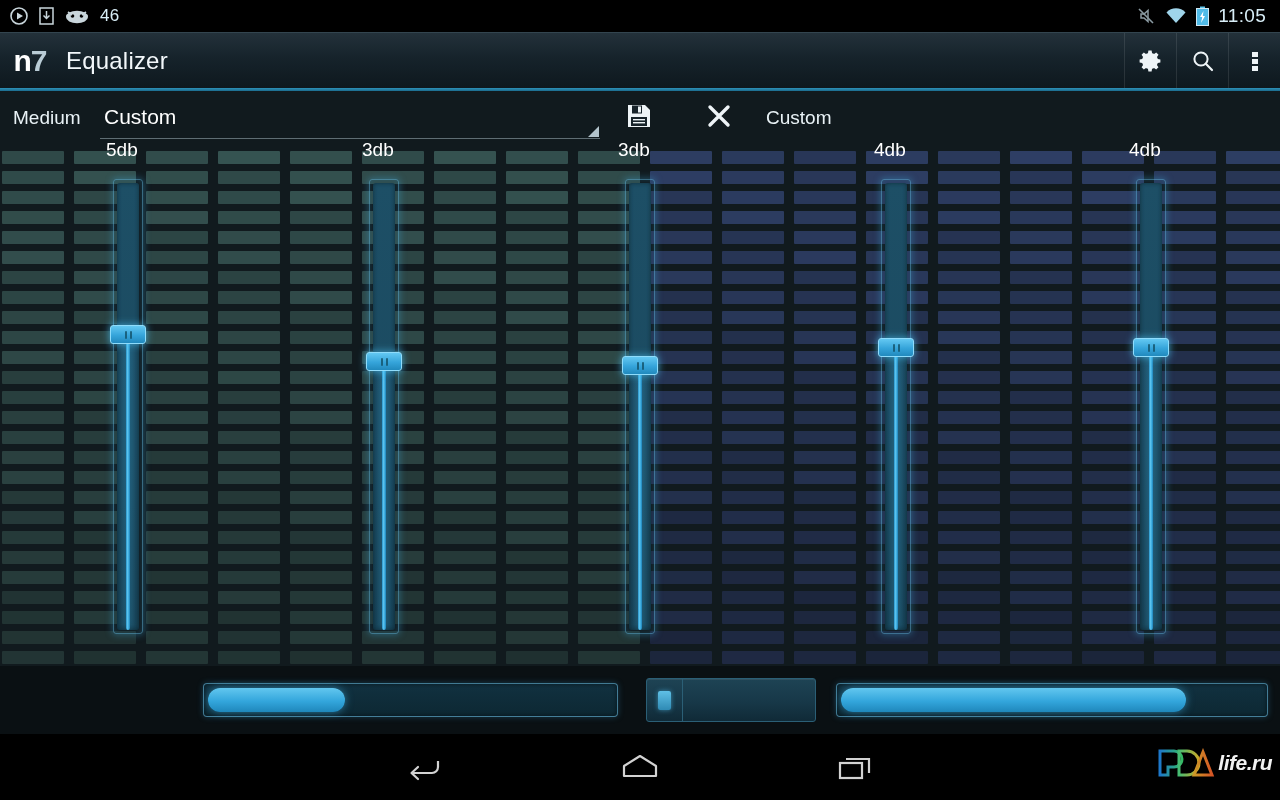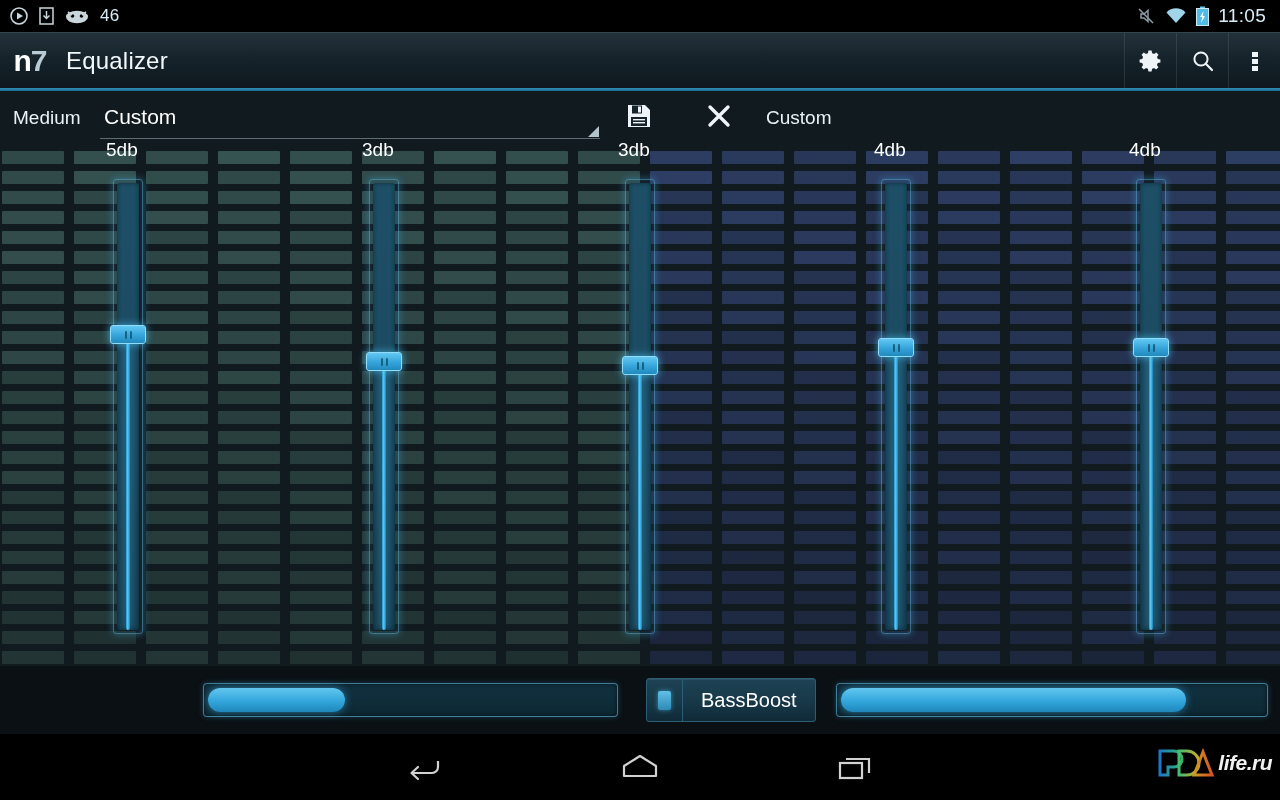--- a/index.html
+++ b/index.html
@@ -870,21 +870,20 @@
 
   <div class="fxbar">
     <div class="hslider" style="position:absolute; left:203px; top:17px; width:415px;">
       <div class="hs-fill" id="srsFill" style="width: calc(35% - 8px);"></div>
     </div>
 
     <div class="toggle" style="position:absolute; left:646px; top:12px; width:170px;">
       <div class="ind">
           <div class="ind-box"></div>
         </div>
-      <div class="tlbl">BassBoost</div>
     </div>
     <div class="hslider" style="position:absolute; left:836px; top:17px; width:432px;">
       <div class="hs-fill" id="bbFill" style="width: calc(82% - 8px);"></div>
     </div>
   </div>
 
   <div class="navbar">
     <div class="nav-btn">
       <span class="ic">
         <svg width="40" height="30" viewBox="0 0 40 30">

